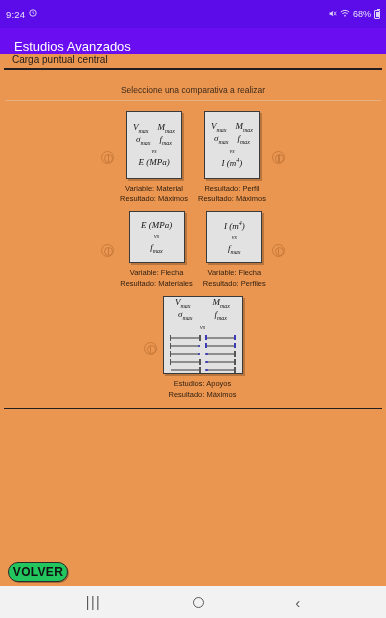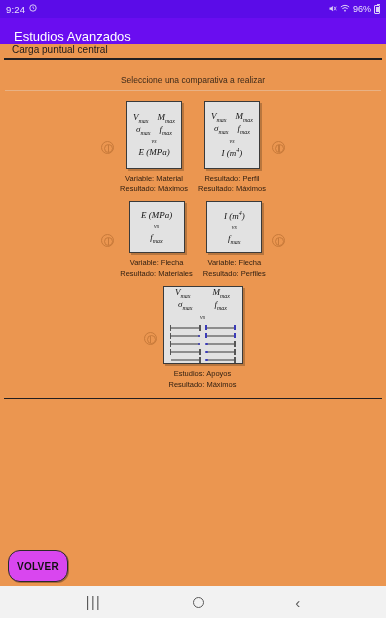--- a/index.html
+++ b/index.html
@@ -5,21 +5,21 @@
   * { box-sizing: border-box; margin: 0; padding: 0; }
   html, body {
     width: 386px; height: 618px;
     font-family: "Liberation Sans", sans-serif;
     overflow: hidden;
   }
   body { background: #eb9650; position: relative; }
 
   
   .statusbar {
-    height: 18px; background: #5B0CE8;
+    height: 28px; background: #5B0CE8;
     display: flex; align-items: center; justify-content: space-between;
     padding: 0 6px; color: #e9e2fb; font-size: 9.5px;
   }
   .sb-left { display: flex; align-items: center; gap: 4px; }
   .sb-right { display: flex; align-items: center; gap: 3px; font-size: 9px; }
   .sb-time { font-size: 9.5px; letter-spacing: .2px; }
   .sb-ico { display: inline-block; line-height: 1; }
   .batt-pct { font-size: 9px; }
   .batt-shape {
     width: 6px; height: 9px; border: 1px solid #ddd3f7;
@@ -130,24 +130,24 @@
     position: absolute; width: 1.5px; height: 6px; background: #555; top: 0;
   }
   .beam .wall.l { left: 0; }
   .beam .wall.r { right: 0; }
 
   .rule-bottom { height: 1.5px; background: #231f20; margin: 7px 4px 0 4px; }
 
   
   .volver {
     position: absolute; left: 8px; bottom: 36px;
-    width: 60px; height: 32px; border-radius: 12px;
-    background: #d946ef; border: 1.5px solid #2b2b2b;
+    width: 60px; height: 20px; border-radius: 12px;
+    background: #22c55e; border: 1.5px solid #2b2b2b;
     display: flex; align-items: center; justify-content: center;
-    font-size: 10px; font-weight: bold; color: #111; letter-spacing: .3px;
+    font-size: 12px; font-weight: bold; color: #111; letter-spacing: .3px;
     box-shadow: 1px 1px 0 rgba(0,0,0,.3);
   }
 
   
   .navbar {
     position: absolute; left: 0; bottom: 0; width: 386px; height: 32px;
     background: #f2f2f2; display: flex; align-items: center;
     justify-content: space-around; padding: 0 40px;
   }
   .nav-btn { color: #5a5a5a; display: flex; align-items: center; justify-content: center; }
@@ -175,21 +175,21 @@
           <path d="M8 3.5l3 5M11 3.5l-3 5" stroke="#ddd3f7" stroke-width="1"></path>
         </svg>
     </span>
     <span class="sb-ico">
       <svg width="10" height="9" viewBox="0 0 12 10">
           <path d="M1 3.2a8 8 0 0 1 10 0" stroke="#ddd3f7" stroke-width="1.2" fill="none"></path>
           <path d="M2.8 5.2a5 5 0 0 1 6.4 0" stroke="#ddd3f7" stroke-width="1.2" fill="none"></path>
           <circle cx="6" cy="7.6" r="1" fill="#ddd3f7"></circle>
         </svg>
     </span>
-    <span class="batt-pct">96%</span>
+    <span class="batt-pct">68%</span>
     <span class="batt-shape"></span>
   </div>
 </div>
 
 <div class="appbar">
   <span class="appbar-title">Estudios Avanzados</span>
 </div>
 
 <div class="subhead-wrap">
   <div class="subhead2">Carga puntual central</div>

